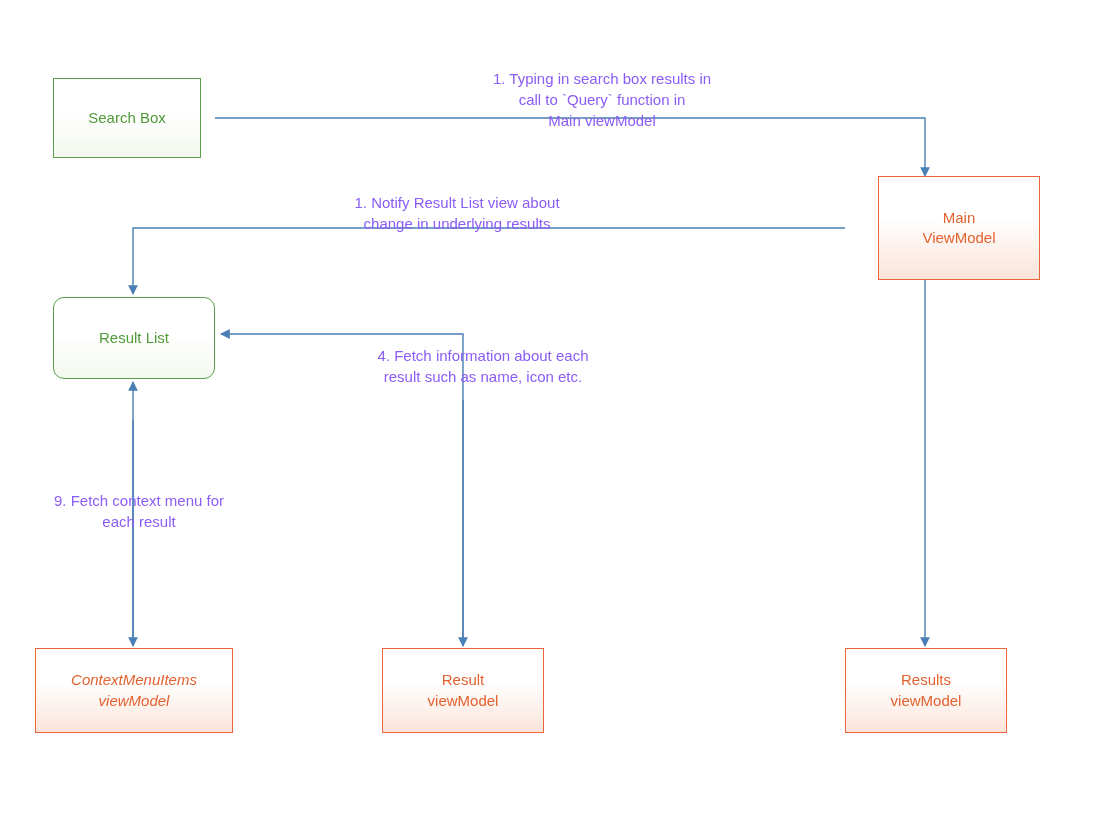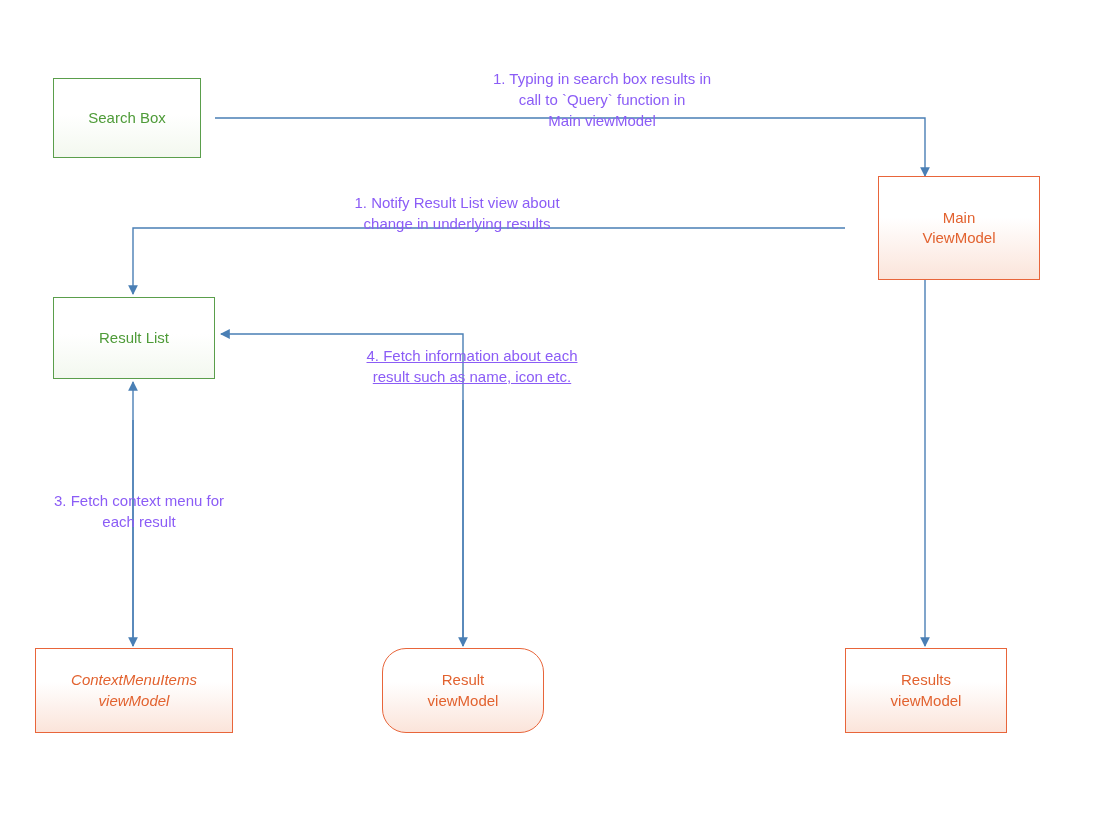--- a/index.html
+++ b/index.html
@@ -96,46 +96,46 @@
 
   <div class="node green" style="left:53px; top:78px; width:148px; height:80px;">
     <span>Search Box</span>
   </div>
 
   <div class="node orange" style="left:845px; top:176px; width:162px; height:104px;margin-left:33px;">
     <span>Main
 ViewModel</span>
   </div>
 
-  <div class="node green" style="left:53px; top:297px; width:162px; height:82px;">
+  <div class="node green" style="left:53px; top:297px; width:162px; height:82px;border-radius:11px;">
     <span>Result List</span>
   </div>
 
   <div class="node orange" style="left:35px; top:648px; width:198px; height:85px;font-style:italic;">
     <span>ContextMenuItems
 viewModel</span>
   </div>
 
-  <div class="node orange" style="left:382px; top:648px; width:162px; height:85px;border-radius:24px;">
+  <div class="node orange" style="left:382px; top:648px; width:162px; height:85px;">
     <span>Result
 viewModel</span>
   </div>
 
   <div class="node orange" style="left:845px; top:648px; width:162px; height:85px;">
     <span>Results
 viewModel</span>
   </div>
 
   <div class="label" style="left:452px; top:68px; width:300px;">1. Typing in search box results in
 call to `Query` function in
 Main viewModel</div>
 
 
   <div class="label" style="left:307px; top:192px; width:300px;">1. Notify Result List view about
 change in underlying results</div>
 
-  <div class="label" style="left:322px; top:345px; width:300px;text-decoration:underline;">4. Fetch information about each
+  <div class="label" style="left:333px; top:345px; width:300px;">4. Fetch information about each
 result such as name, icon etc.</div>
 
-  <div class="label" style="left:14px; top:490px; width:250px;">3. Fetch context menu for
+  <div class="label" style="left:14px; top:490px; width:250px;">9. Fetch context menu for
 each result</div>
 
 </div>
 
 </body></html>

